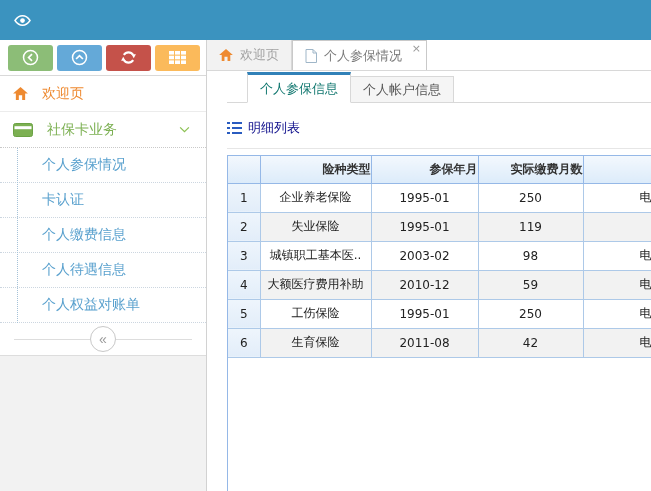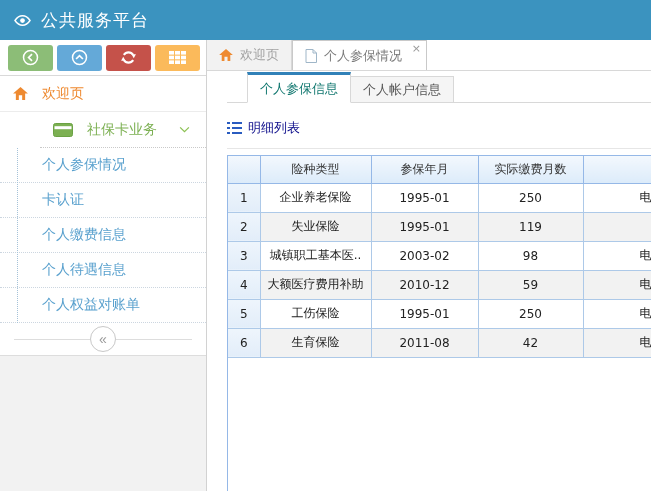--- a/index.html
+++ b/index.html
@@ -34,21 +34,21 @@
   .tb-green  { background:var(--btn-green,#8cbd77); }
   .tb-blue   { background:var(--btn-blue,#64a9d8); }
   .tb-red    { background:var(--btn-red,#c5524a); }
   .tb-orange { background:var(--btn-orange,#fbba5b); }
   
   .menu-item {
     height:36px; display:flex; align-items:center;
     padding-left:13px; gap:14px; font-size:14px; cursor:pointer;
   }
   .mi-welcome { color:var(--orange,#ee8a31); border-bottom:1px solid #ececec; }
-  .mi-group   { color:var(--green,#7cb052); border-bottom:1px dotted #c9c9c9;margin-left:40px; }
+  .mi-group   { color:var(--green,#7cb052); border-bottom:1px dotted #c9c9c9; }
   .mi-group .chev { margin-left:auto; margin-right:16px; display:flex; }
   .submenu { position:relative; }
   .submenu::before {
     content:""; position:absolute; left:17px; top:0; bottom:0;
     border-left:1px dotted #a5c2d8;
   }
   .subitem {
     height:35px; display:flex; align-items:center; padding-left:42px;
     color:var(--link-blue,#5aa1ce); font-size:14px; cursor:pointer;
     border-bottom:1px dotted #ccd6e0;
@@ -101,21 +101,21 @@
   }
   
   .grid-panel {
     margin-top:6px; flex:1;
     border-left:1px solid var(--grid-border,#95b8e7);
     border-top:1px solid var(--grid-border,#95b8e7);
     overflow:hidden;
   }
   table.grid { border-collapse:collapse; table-layout:fixed; width:480px; font-size:12px; }
   table.grid th {
-    height:27px; font-weight:normal; color:#333; text-align:center;
+    height:27px; font-weight:bold; color:#333; text-align:right;
     background:linear-gradient(var(--grid-header-top,#f3f8fd),var(--grid-header-bottom,#dcebfa));
     border-right:1px solid var(--grid-border,#95b8e7);
     border-bottom:1px solid var(--grid-border,#95b8e7);
     overflow:hidden; white-space:nowrap;
   }
   table.grid td {
     height:29px; text-align:center; color:#222; background:#fff;
     border-right:1px solid var(--grid-inner,#adc9e8);
     border-bottom:1px solid var(--grid-inner,#adc9e8);
     overflow:hidden; white-space:nowrap;
@@ -130,21 +130,20 @@
 
 <div class="screen">
 
   <div class="app-header">
     <span class="icon">
       <svg width="19" height="13" viewBox="0 0 24 14">
         <path d="M12 1 C6.5 1 2.5 7 2.5 7 C2.5 7 6.5 13 12 13 C17.5 13 21.5 7 21.5 7 C21.5 7 17.5 1 12 1 Z" fill="none" stroke="#fff" stroke-width="1.8"></path>
         <circle cx="12" cy="7" r="3" fill="#fff"></circle>
       </svg>
     </span>
-    <span class="app-title">公共服务平台</span>
   </div>
 
   <div class="body">
 
     <div class="sidebar">
 
       <div class="side-toolbar">
         <button class="tb-btn tb-green">
           <span class="icon">
             <svg width="17" height="17" viewBox="0 0 18 18">

